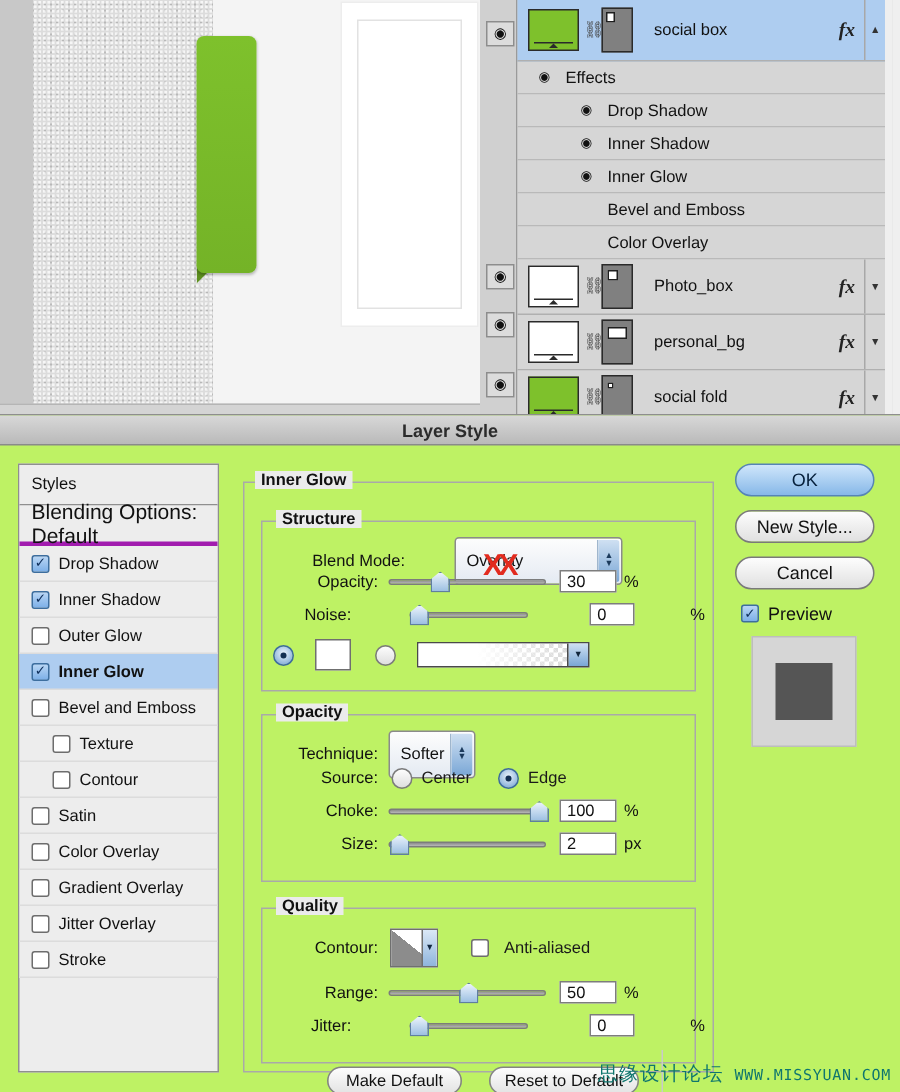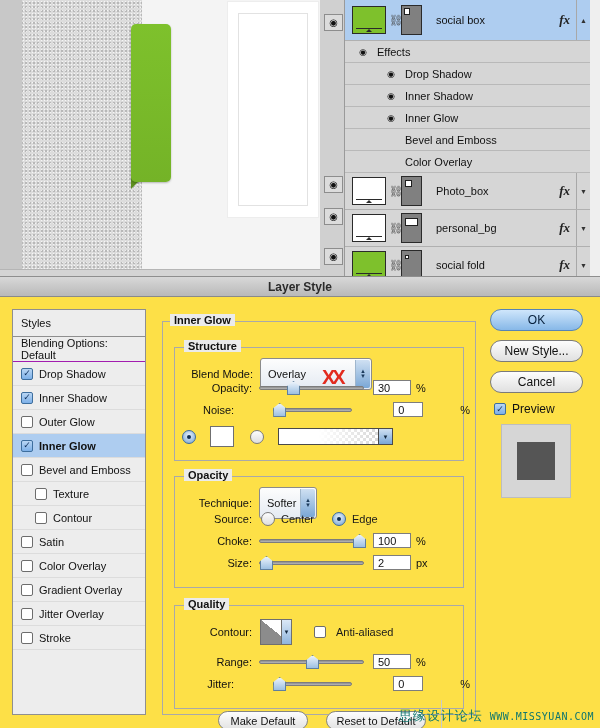--- a/index.html
+++ b/index.html
@@ -56,32 +56,32 @@
   .fx-row{height:21px;display:flex;align-items:center;background:#d6d6d6;border-bottom:1px solid #b9b9b9;
     font-size:11px;color:#111;}
   .fx-row .fxeye{width:16px;height:13px;margin-left:10px;display:flex;align-items:center;justify-content:center;
     font-size:9px;color:#111;flex:0 0 auto;}
   .fx-row .fxlabel{margin-left:6px;}
   .fx-row.indent .fxeye{margin-left:38px;}
   .fx-row.indent2 .fxlabel{margin-left:60px;}
   .lp-scroll{position:absolute;right:0;top:0;width:5px;height:278px;background:#efefef;}
   .lp-edge{position:absolute;left:595px;top:0;width:5px;height:278px;background:#efefef;}
   
-  #dialog{position:absolute;left:0;top:276px;width:600px;height:452px;background:#fde047;
+  #dialog{position:absolute;left:0;top:276px;width:600px;height:452px;background:#bef264;
     border-top:1px solid #8e8e8e;}
   .titlebar{height:19px;background:linear-gradient(to bottom,#d8d8d8,#b9b9b9);
     border-bottom:1px solid #8a8a8a;display:flex;align-items:center;justify-content:center;}
   .titlebar span{font-size:12px;font-weight:bold;color:#2b2b2b;}
   
   #styles-list{position:absolute;left:12px;top:32px;width:132px;height:404px;background:#ededed;
     border:1px solid #8f8f8f;}
   .sl-head{height:26px;display:flex;align-items:center;padding-left:8px;font-size:11px;color:#111;
     border-bottom:1px solid #8f8f8f;background:#ededed;}
-  .sl-blend{height:24px;display:flex;align-items:center;padding-left:8px;font-size:11px;color:#111;
-    border-bottom:1px solid #a21caf;background:#ededed;}
+  .sl-blend{height:24px;display:flex;align-items:center;padding-left:8px;font-size:14px;color:#111;
+    border-bottom:3px solid #a21caf;background:#ededed;}
   .sl-item{height:23px;display:flex;align-items:center;padding-left:8px;font-size:11px;color:#111;
     border-bottom:1px solid #dcdcdc;background:#ededed;}
   .sl-item.active{background:#aecdf0;font-weight:bold;}
   .sl-item.sub{padding-left:22px;}
   .cb{width:10px;height:10px;border:1px solid #6d6d6d;background:#fff;border-radius:2px;margin-right:6px;
     display:inline-flex;align-items:center;justify-content:center;flex:0 0 auto;}
   .cb.on{background:linear-gradient(to bottom,#b9d6f4,#7db0e8);border-color:#3d6e9e;}
   .cb.on::after{content:"✓";font-size:9px;line-height:1;color:#10305c;font-weight:bold;}
   
   #settings{position:absolute;left:158px;top:32px;width:320px;height:404px;}
@@ -316,21 +316,21 @@
   </div>
 
   <div id="settings">
 
     <div class="grpbox" style="left:4px;top:12px;width:312px;height:392px;"></div>
     <div class="grp-title" style="left:12px;top:5px;">Inner Glow</div>
 
     <div class="grpbox" style="left:16px;top:38px;width:288px;height:112px;"></div>
     <div class="grp-title" style="left:26px;top:31px;">Structure</div>
 
-    <div class="row" style="left:23px;top:49px;width:280px;">
+    <div class="row" style="left:40px;top:49px;width:280px;gap:26px;">
       <div class="lbl" style="width:72px;">Blend Mode:</div>
       <div class="select" style="width:112px;margin-left:7px;">
         <span>Overlay</span>
         <span class="arrows">▲<br>▼</span>
       </div>
     </div>
 
     <div class="row" style="left:22px;top:71px;width:290px;">
       <div class="lbl" style="width:72px;">Opacity:</div>
       <div class="slider" style="width:105px;margin-left:7px;">

